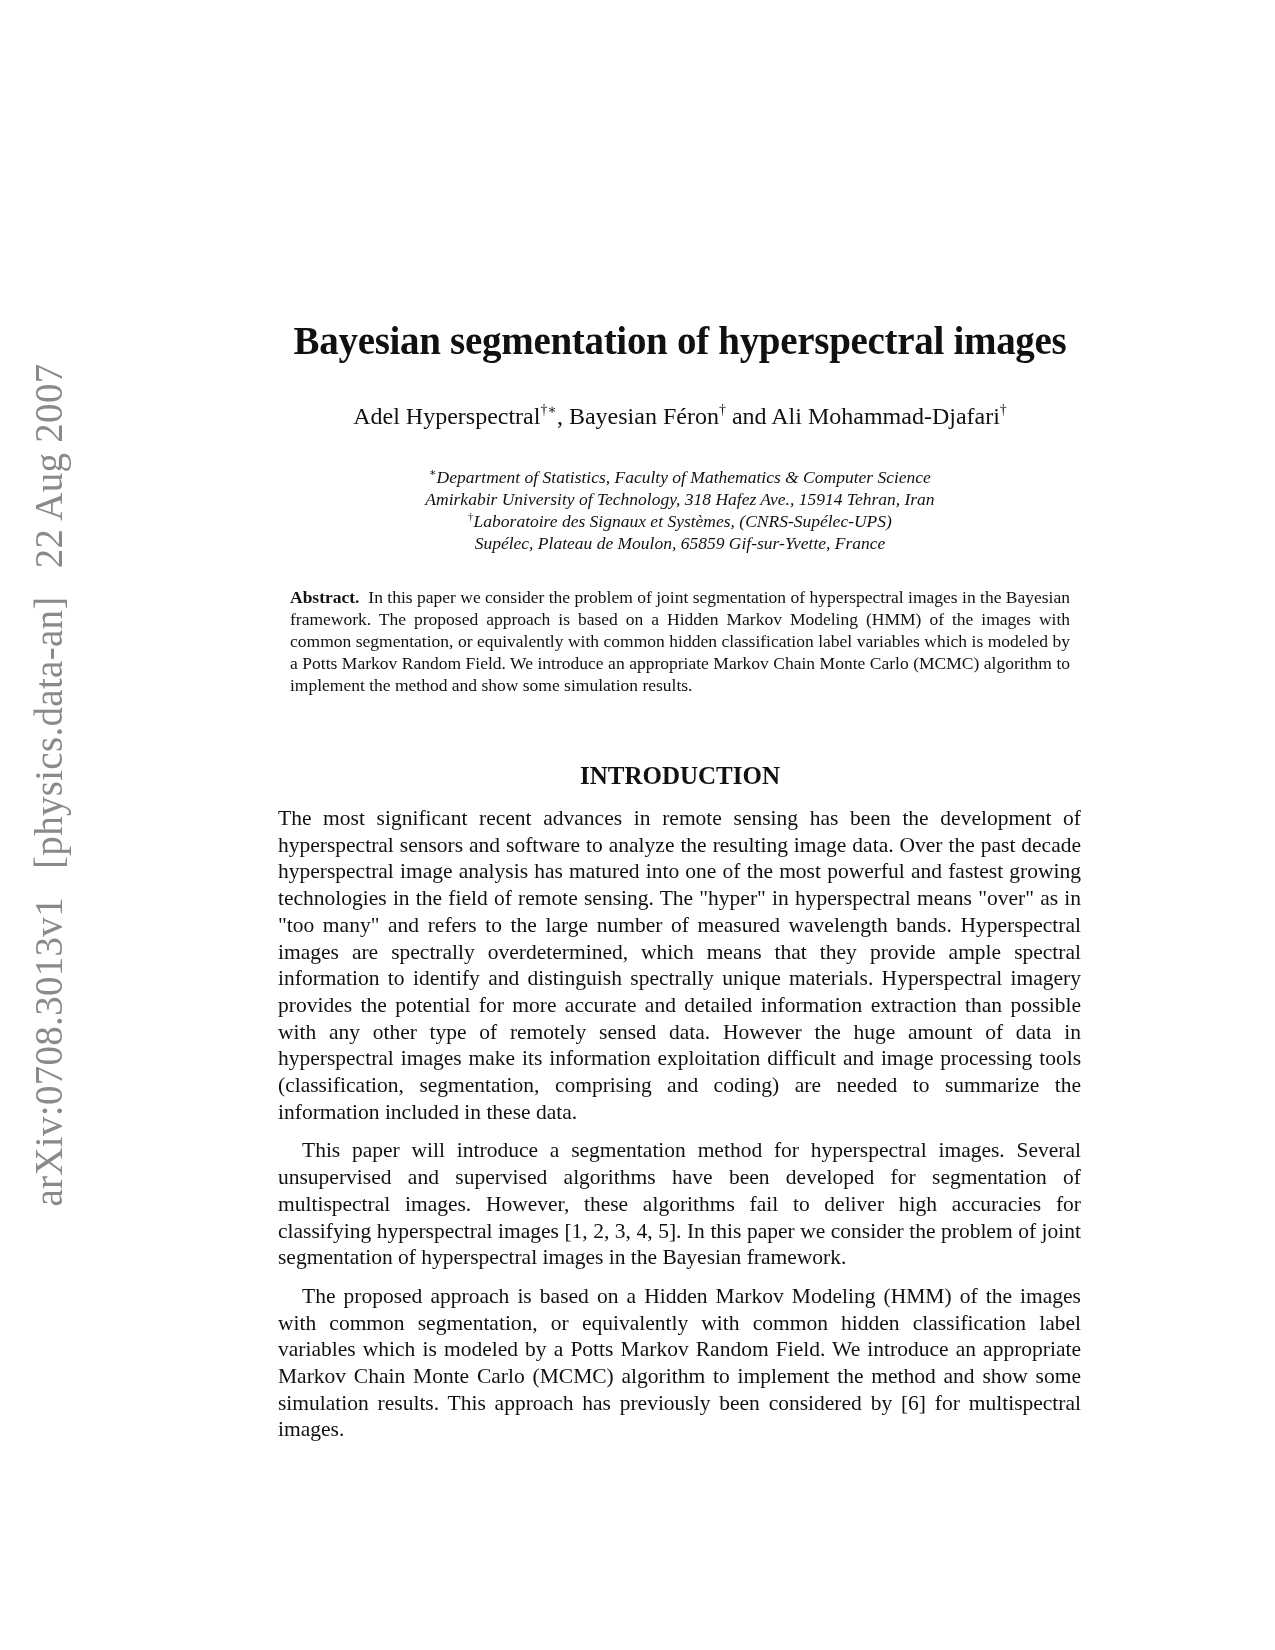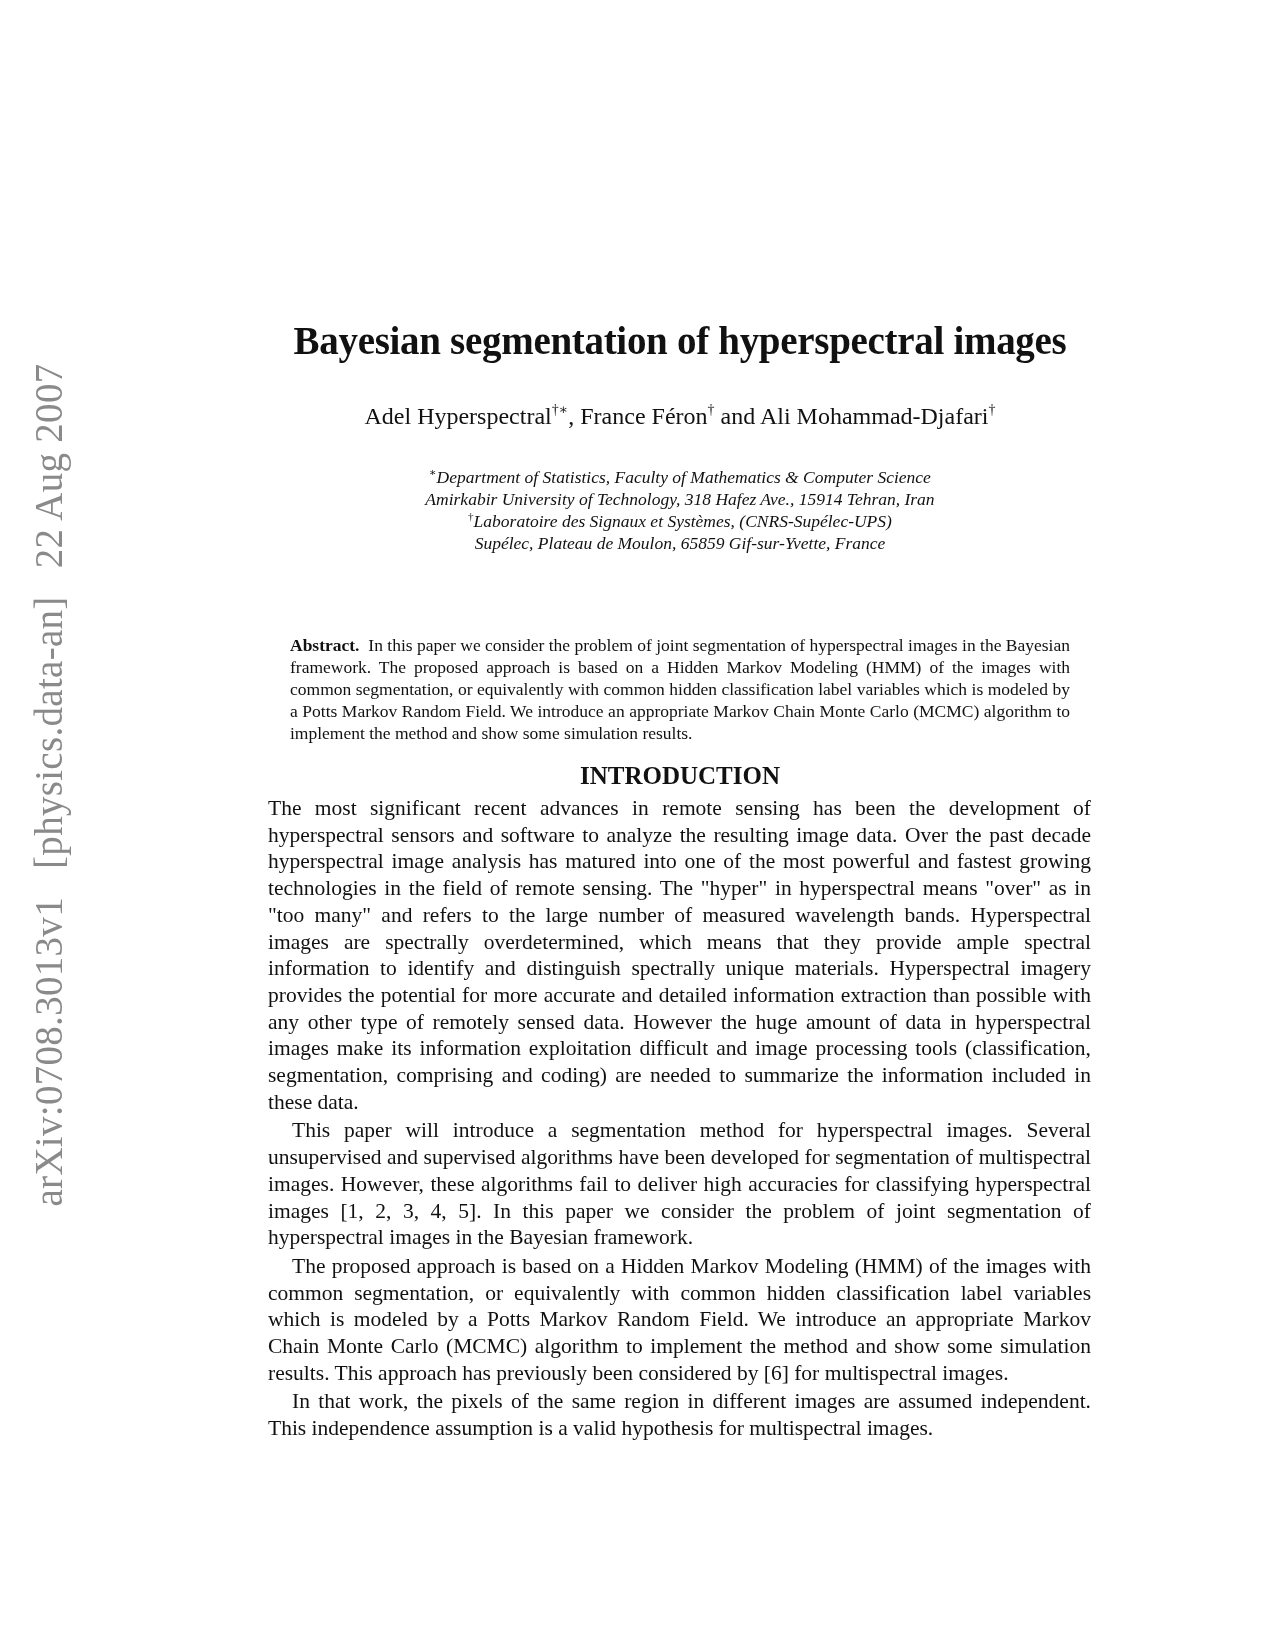--- a/index.html
+++ b/index.html
@@ -4,53 +4,52 @@
 <style>
   html, body { margin: 0; padding: 0; background: #ffffff; }
   body { width: 1275px; height: 1650px; position: relative; overflow: hidden; color: #111; font-family: "Liberation Serif", "DejaVu Serif", serif; }
   .arxiv-stamp { position: absolute; left: 48px; top: 785px; transform: translate(-50%, -50%) rotate(-90deg); white-space: nowrap; font-size: 39px; color: #8a8a8a; letter-spacing: 0.3px; }
   .arxiv-stamp span { margin: 0 9px; }
   .title { position: absolute; left: 0; width: 1360px; top: 318px; text-align: center; font-size: 39px; font-weight: bold; letter-spacing: -0.3px; }
   .authors { position: absolute; left: 0; width: 1360px; top: 403px; text-align: center; font-size: 24px; }
   .authors sup { font-size: 14px; vertical-align: 10px; line-height: 0; }
   .affils { position: absolute; left: 0; width: 1360px; top: 466px; text-align: center; font-size: 17.5px; font-style: italic; line-height: 22px; }
   .affils sup { font-size: 11px; vertical-align: 7px; line-height: 0; font-style: normal; }
-  .abstract { position: absolute; left: 290px; width: 780px; top: 586px; font-size: 17.5px; line-height: 22px; text-align: justify; margin-top: 48px; }
+  .abstract { position: absolute; left: 290px; width: 780px; top: 586px; font-size: 17.5px; line-height: 22px; text-align: justify; }
   .abstract b { font-weight: bold; }
   .section { position: absolute; left: 0; width: 1360px; top: 762px; text-align: center; font-size: 25px; font-weight: bold; }
   .body { position: absolute; left: 266px; width: 827px; top: 793px; font-size: 21.5px; line-height: 26.7px; text-align: justify; }
-  .body p { margin: 2px; text-indent: 24px; }
+  .body p { margin: 12px; text-indent: 24px; }
   .body p:first-child { text-indent: 0; }
 </style>
 </head>
 <body>
 
 <div class="arxiv-stamp">
   <span>arXiv:0708.3013v1</span>
   <span>[physics.data-an]</span>
   <span>22 Aug 2007</span>
 </div>
 
 <div class="title">Bayesian segmentation of hyperspectral images</div>
 
 <div class="authors">
-  <span>Adel Hyperspectral</span><sup>†∗</sup><span>, </span><span>France Féron</span><sup>†</sup><span> and </span><span>Ali Mohammad-Djafari</span><sup>†</sup>
+  <span>Adel Hyperspectral</span><sup>†∗</sup><span>, </span><span>Bayesian Féron</span><sup>†</sup><span> and </span><span>Ali Mohammad-Djafari</span><sup>†</sup>
 </div>
 
 <div class="affils">
   <div><sup>∗</sup><span>Department of Statistics, Faculty of Mathematics &amp; Computer Science</span></div>
   <div><span>Amirkabir University of Technology, 318 Hafez Ave., 15914 Tehran, Iran</span></div>
   <div><sup>†</sup><span>Laboratoire des Signaux et Systèmes, (CNRS-Supélec-UPS)</span></div>
   <div><span>Supélec, Plateau de Moulon, 65859 Gif-sur-Yvette, France</span></div>
 </div>
 
 <div class="abstract">
   <b>Abstract.</b>&nbsp; <span>In this paper we consider the problem of joint segmentation of hyperspectral images in the Bayesian framework. The proposed approach is based on a Hidden Markov Modeling (HMM) of the images with common segmentation, or equivalently with common hidden classification label variables which is modeled by a Potts Markov Random Field. We introduce an appropriate Markov Chain Monte Carlo (MCMC) algorithm to implement the method and show some simulation results.</span>
 </div>
 
 <div class="section">INTRODUCTION</div>
 
 <div class="body">
   <p>The most significant recent advances in remote sensing has been the development of hyperspectral sensors and software to analyze the resulting image data. Over the past decade hyperspectral image analysis has matured into one of the most powerful and fastest growing technologies in the field of remote sensing. The "hyper" in hyperspectral means "over" as in "too many" and refers to the large number of measured wavelength bands. Hyperspectral images are spectrally overdetermined, which means that they provide ample spectral information to identify and distinguish spectrally unique materials. Hyperspectral imagery provides the potential for more accurate and detailed information extraction than possible with any other type of remotely sensed data. However the huge amount of data in hyperspectral images make its information exploitation difficult and image processing tools (classification, segmentation, comprising and coding) are needed to summarize the information included in these data.</p>
   <p>This paper will introduce a segmentation method for hyperspectral images. Several unsupervised and supervised algorithms have been developed for segmentation of multispectral images. However, these algorithms fail to deliver high accuracies for classifying hyperspectral images [1, 2, 3, 4, 5]. In this paper we consider the problem of joint segmentation of hyperspectral images in the Bayesian framework.</p>
   <p>The proposed approach is based on a Hidden Markov Modeling (HMM) of the images with common segmentation, or equivalently with common hidden classification label variables which is modeled by a Potts Markov Random Field. We introduce an appropriate Markov Chain Monte Carlo (MCMC) algorithm to implement the method and show some simulation results. This approach has previously been considered by [6] for multispectral images.</p>
-  <p>In that work, the pixels of the same region in different images are assumed independent. This independence assumption is a valid hypothesis for multispectral images.</p>
 </div>
 
 </body></html>

